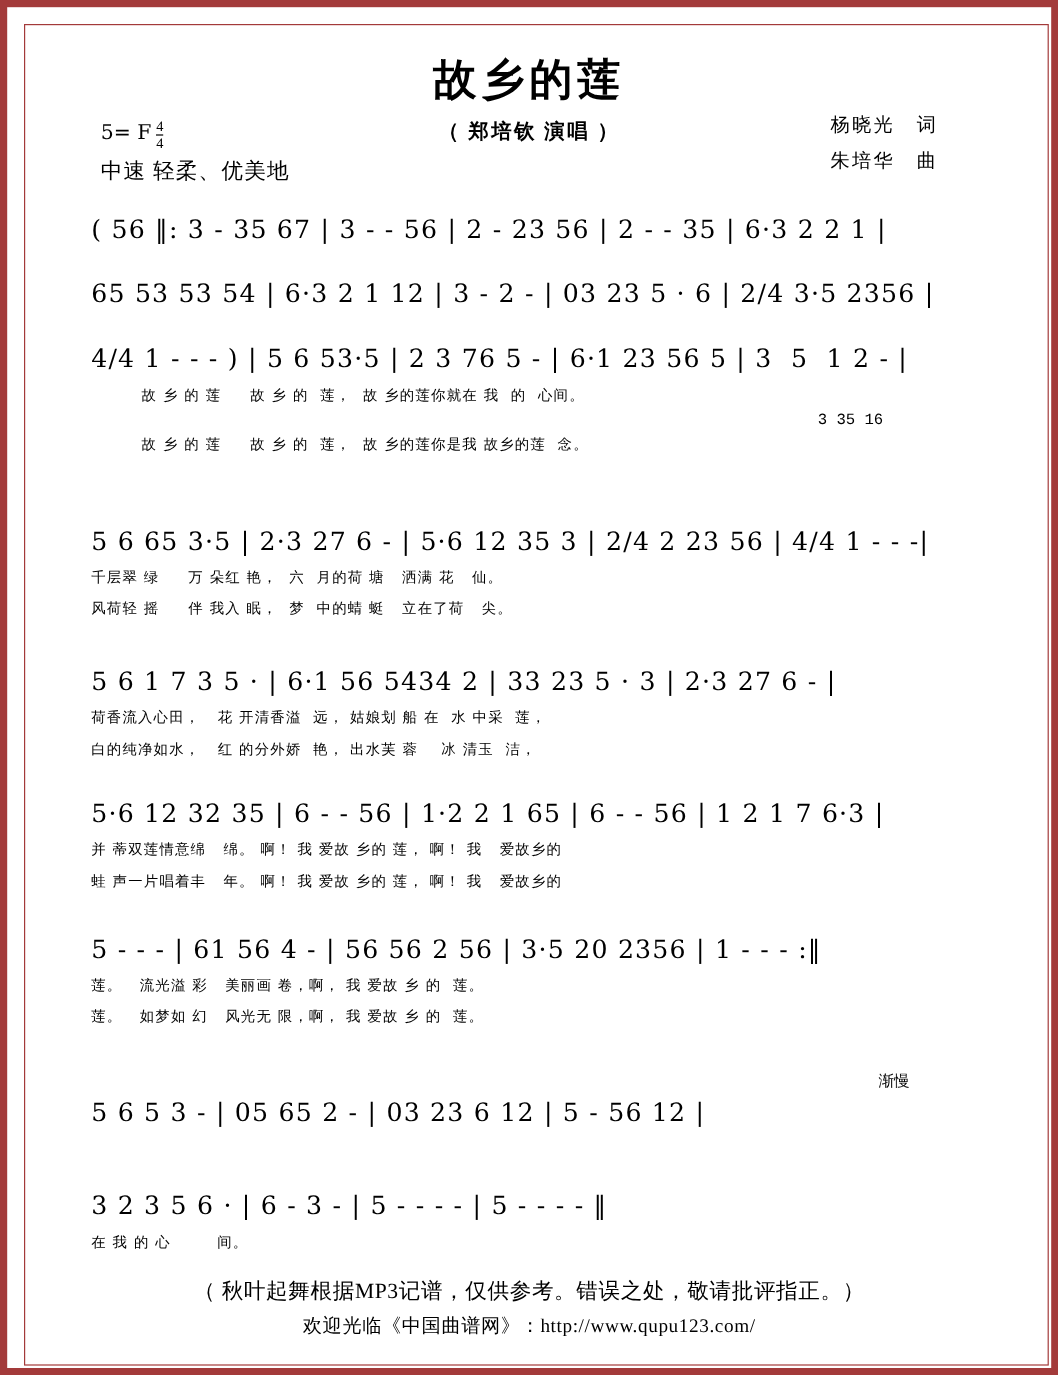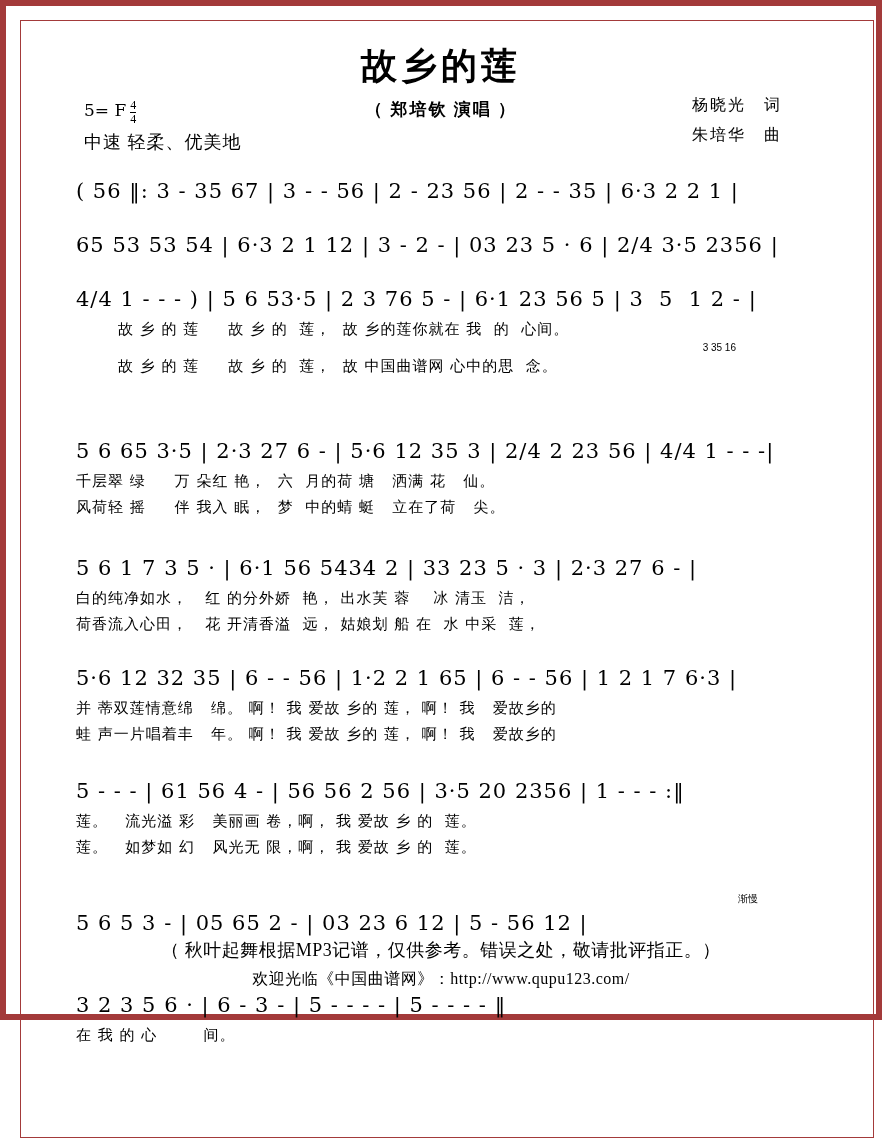--- a/index.html
+++ b/index.html
@@ -12,21 +12,21 @@
     height: 1146px;
     position: relative;
     font-family: "Liberation Serif", "DejaVu Serif", serif;
     color: #000000;
     overflow: hidden;
   }
   .sheet {
     position: absolute;
     left: 0; top: 0;
     width: 882px;
-    height: 1020px;
+    height: 1146px;
     border: 6px solid #a33a3a;
     box-sizing: border-box;
     background: #ffffff;
   }
   .inner {
     position: absolute;
     left: 14px; top: 14px;
     width: 854px;
     height: 1118px;
     border: 1px solid #a33a3a;
@@ -95,30 +95,30 @@
     margin-bottom: 2px;
   }
   .notes {
     font-family: "DejaVu Serif", serif;
     font-size: 21px;
     letter-spacing: 1px;
     white-space: pre;
     line-height: 34px;
   }
   .lyric {
-    font-size: 15px;
+    font-size: 12px;
     letter-spacing: 1px;
     white-space: pre;
     line-height: 26px;
     font-family: "DejaVu Sans", sans-serif;
   }
   .tiny {
-    font-size: 10px;
+    font-size: 13px;
     white-space: pre;
-    font-family: Liberation Sans, sans-serif;
+    font-family: Liberation Mono, monospace;
   }
   .footer1 {
     position: absolute;
     bottom: 52px;
     width: 100%;
     text-align: center;
     font-size: 18px;
     letter-spacing: 0.5px;
   }
   .footer2 {
@@ -159,37 +159,37 @@
     <div class="line">
       <div class="notes">65 53 53 54 | 6·3 2 1 12 | 3 - 2 - | 03 23 5 · 6 | 2/4 3·5 2356 |</div>
     </div>
   </div>
 
   <div class="staff" style="top:276px;">
     <div class="line">
       <div class="notes">4/4 1 - - - ) | 5 6 53·5 | 2 3 76 5 - | 6·1 23 56 5 | 3  5  1 2 - |</div>
       <div class="lyric" style="margin-left:42px;">故 乡 的 莲     故 乡 的  莲，  故 乡的莲你就在 我  的  心间。</div>
       <div class="tiny" style="text-align:right; margin-right:86px;">3 35 16</div>
-      <div class="lyric" style="margin-left:42px;">故 乡 的 莲     故 乡 的  莲，  故 中国曲谱网 心中的思  念。</div>
+      <div class="lyric" style="margin-left:42px;">故 乡 的 莲     故 乡 的  莲，  故 乡的莲你是我 故乡的莲  念。</div>
     </div>
   </div>
 
   <div class="staff" style="top:428px;">
     <div class="line">
       <div class="notes">5 6 65 3·5 | 2·3 27 6 - | 5·6 12 35 3 | 2/4 2 23 56 | 4/4 1 - - -|</div>
       <div class="lyric">千层翠 绿     万 朵红 艳，  六  月的荷 塘   洒满 花   仙。</div>
       <div class="lyric">风荷轻 摇     伴 我入 眠，  梦  中的蜻 蜓   立在了荷   尖。</div>
     </div>
   </div>
 
   <div class="staff" style="top:545px;">
     <div class="line">
       <div class="notes">5 6 1 7 3 5 · | 6·1 56 5434 2 | 33 23 5 · 3 | 2·3 27 6 - |</div>
+      <div class="lyric">荷香流入心田，   花 开清香溢  远， 姑娘划 船 在  水 中采  莲，</div>
       <div class="lyric">白的纯净如水，   红 的分外娇  艳， 出水芙 蓉    冰 清玉  洁，</div>
-      <div class="lyric">荷香流入心田，   花 开清香溢  远， 姑娘划 船 在  水 中采  莲，</div>
     </div>
   </div>
 
   <div class="staff" style="top:655px;">
     <div class="line">
       <div class="notes">5·6 12 32 35 | 6 - - 56 | 1·2 2 1 65 | 6 - - 56 | 1 2 1 7 6·3 |</div>
       <div class="lyric">并 蒂双莲情意绵   绵。 啊！ 我 爱故 乡的 莲， 啊！ 我   爱故乡的</div>
       <div class="lyric">蛙 声一片唱着丰   年。 啊！ 我 爱故 乡的 莲， 啊！ 我   爱故乡的</div>
     </div>
   </div>

